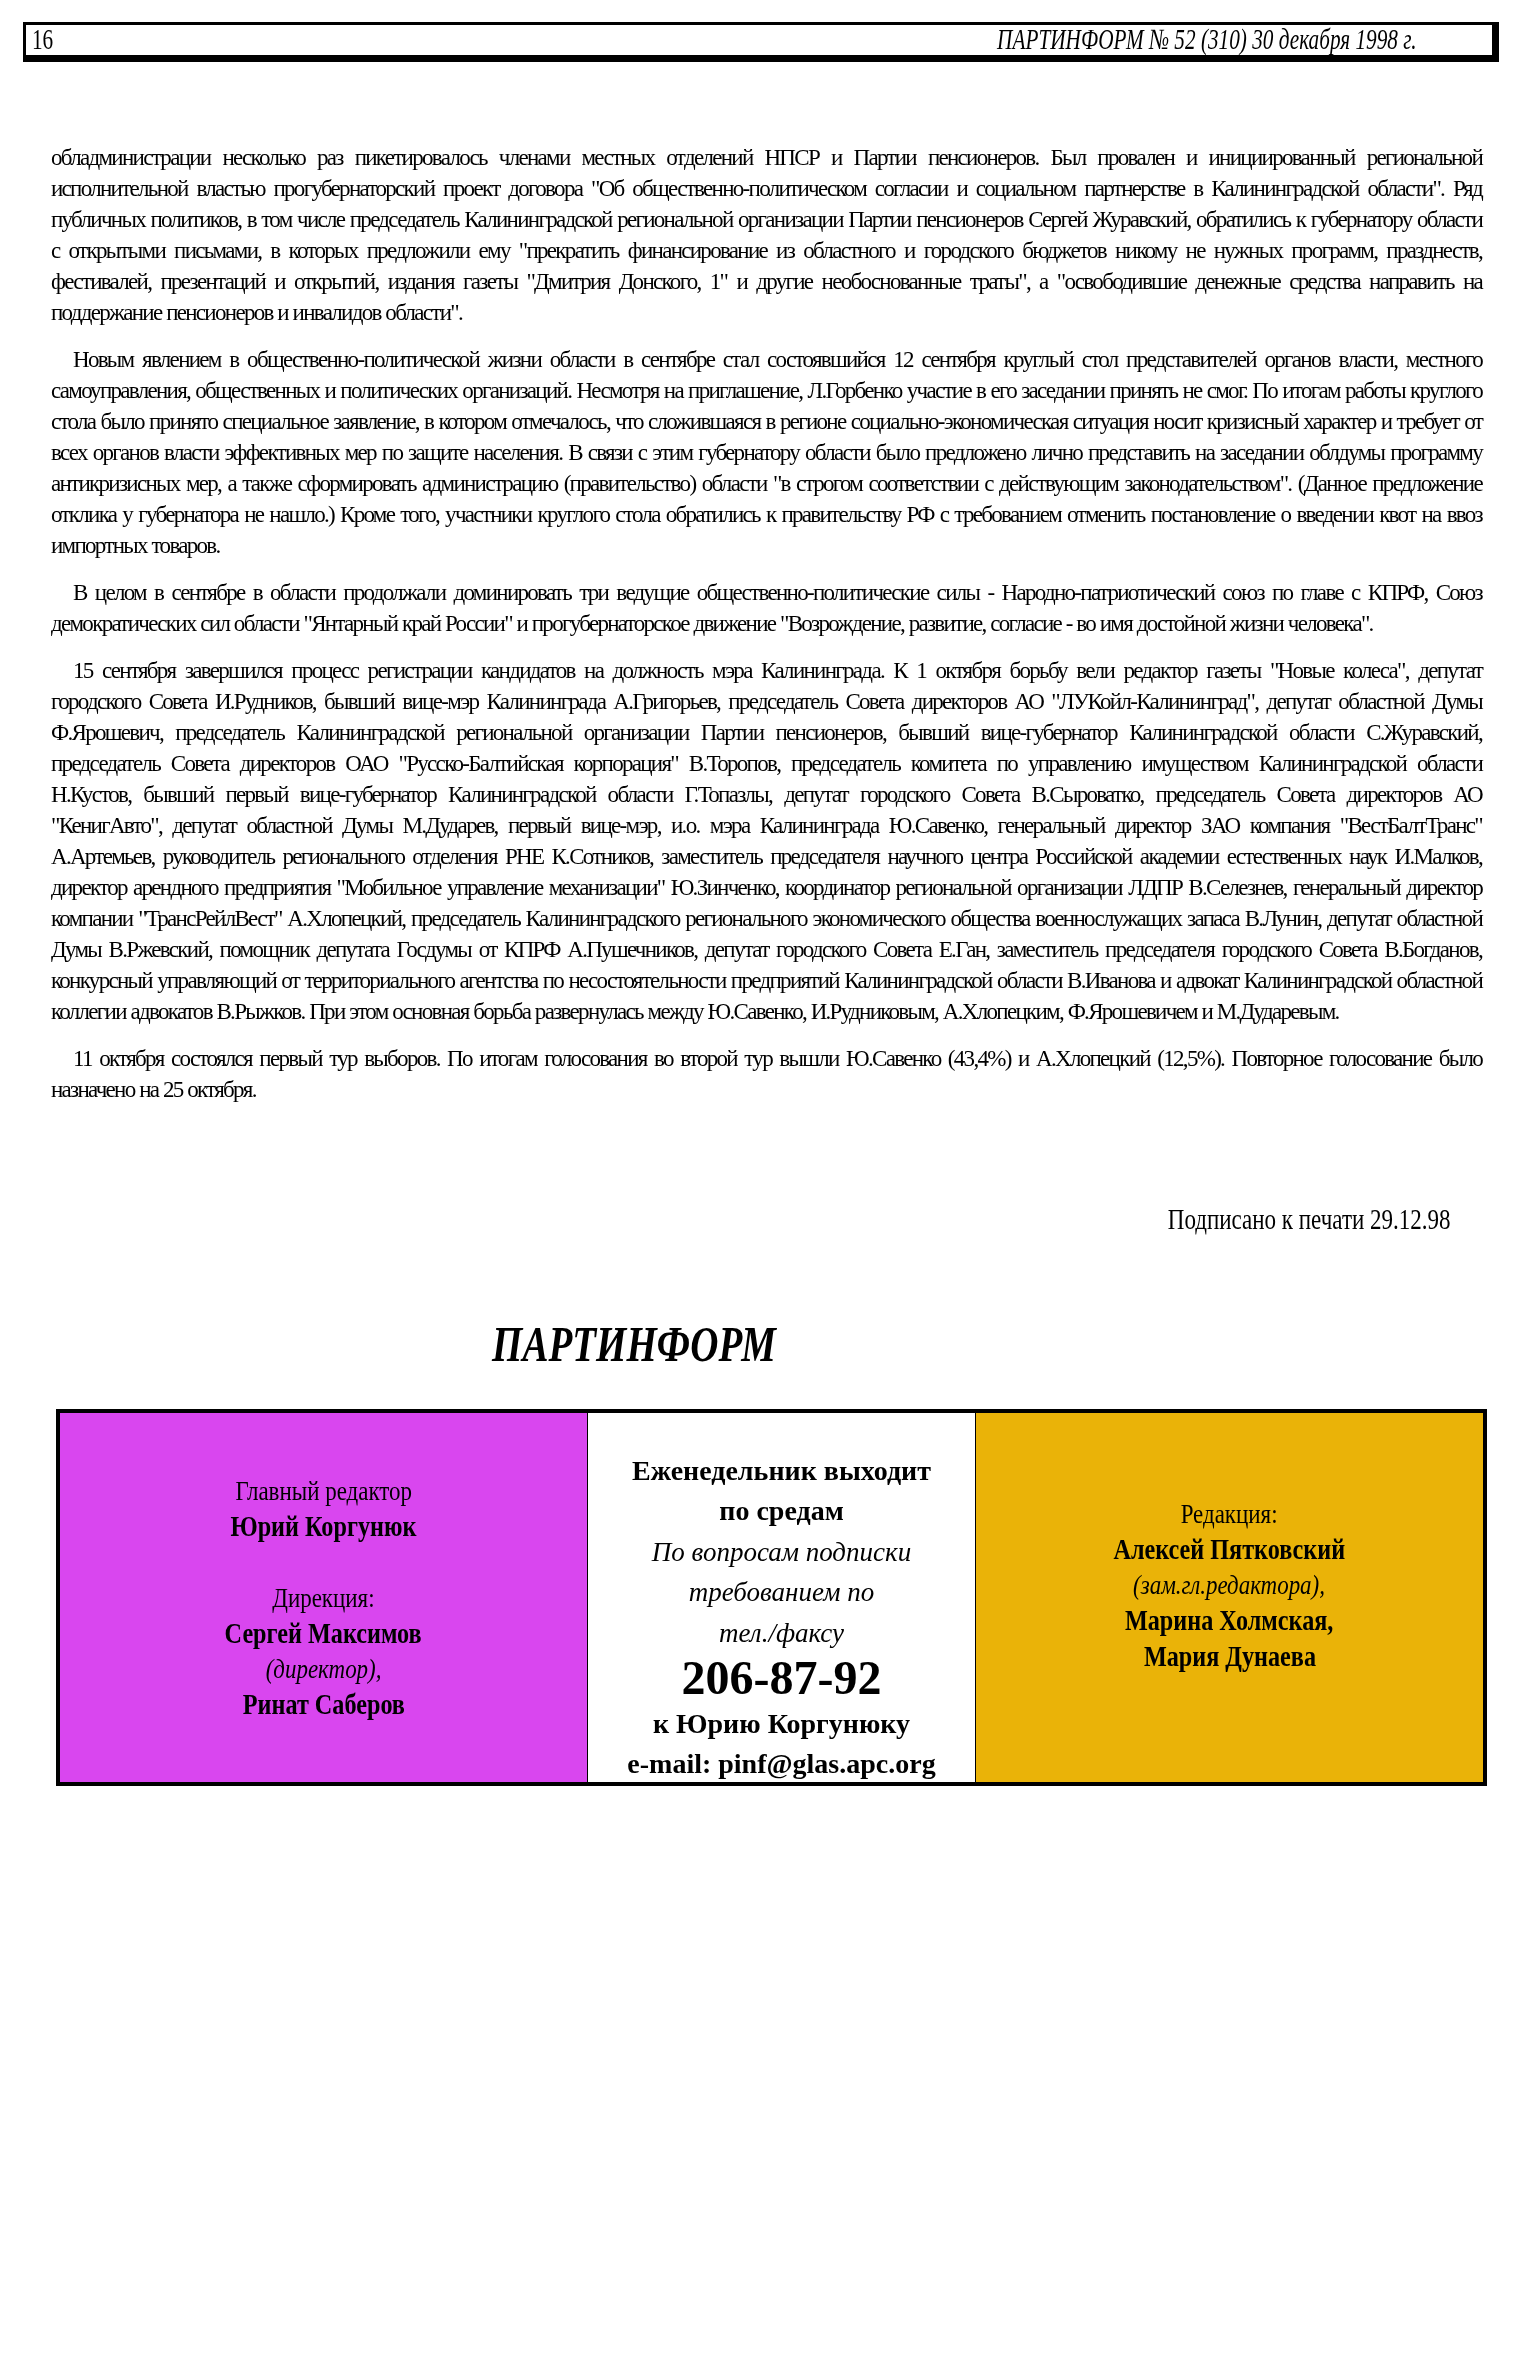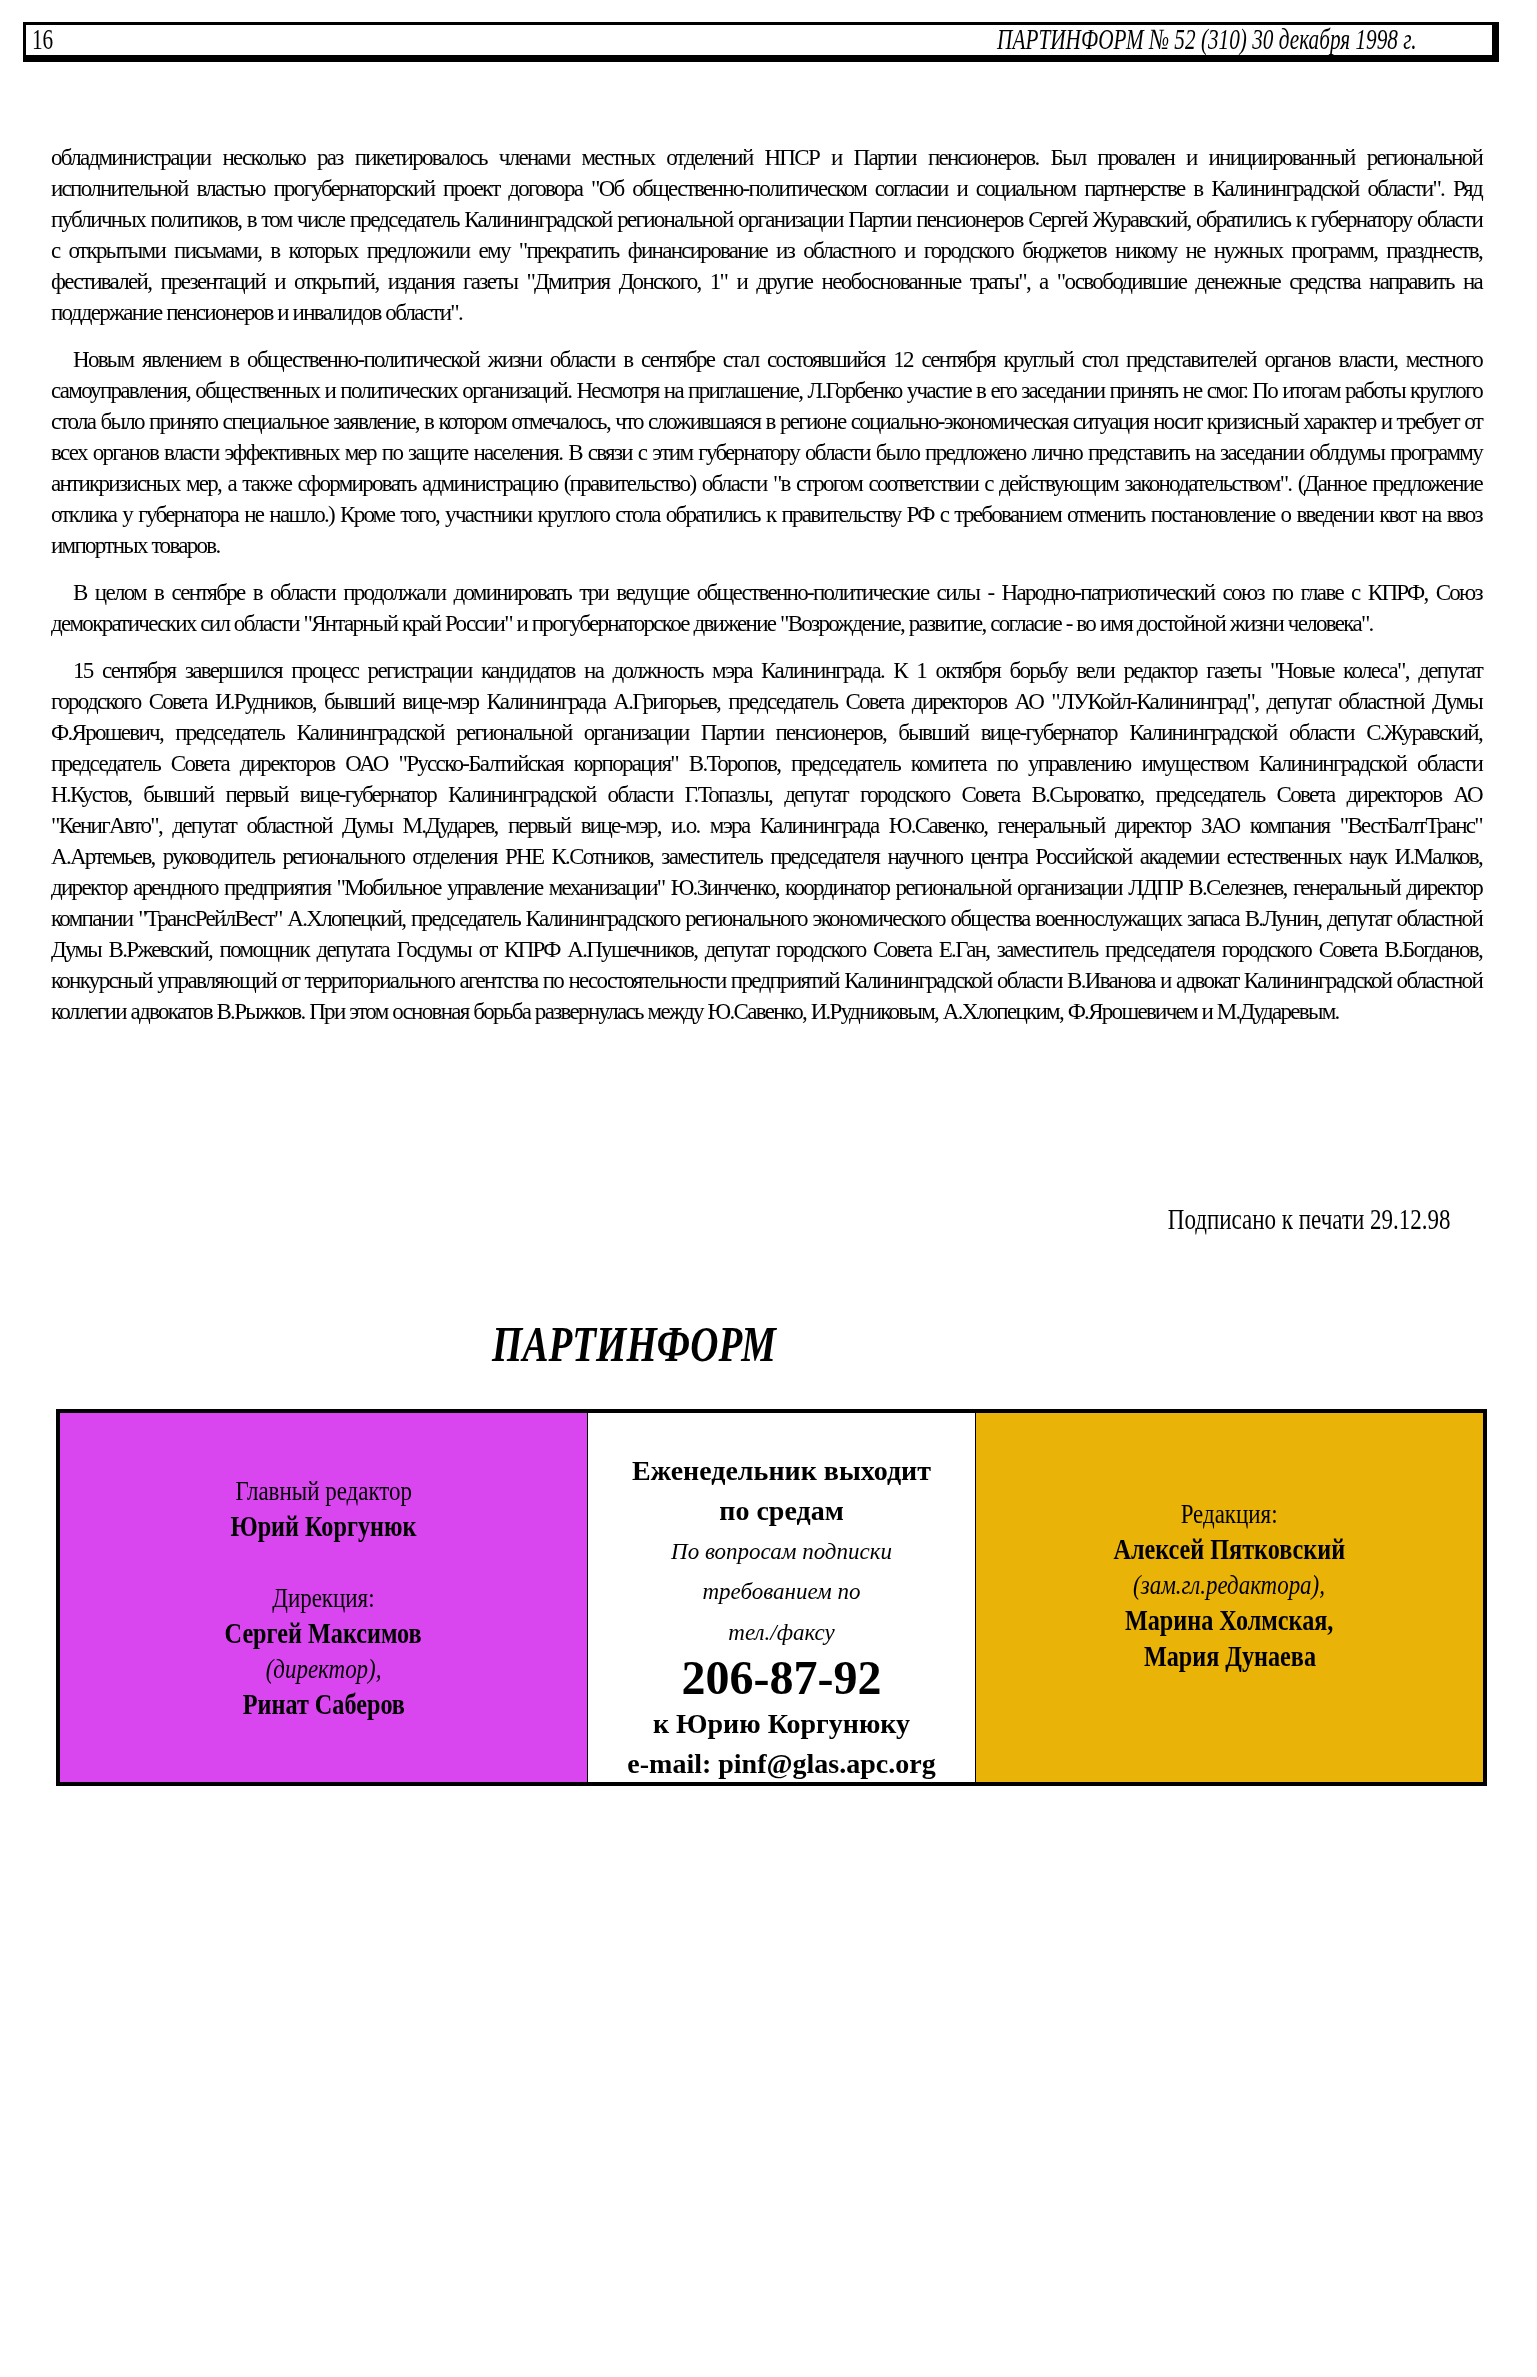--- a/index.html
+++ b/index.html
@@ -101,36 +101,37 @@
     text-align: center;
   }
   .col-left { width: 528px; background: #d946ef; border-right: 1.9px solid #000; }
   .col-mid { width: 388px; background: #ffffff; border-right: 1.9px solid #000; justify-content: space-between; padding-top: 40px; }
   .col-right { flex: 1; background: #eab308; justify-content: flex-start; padding-top: 83px; }
   .lbl { font-size: 28px; line-height: 35px; transform: scaleX(0.82); }
   .nm { font-size: 29.5px; font-weight: bold; line-height: 36px; transform: scaleX(0.82); }
   .it { font-size: 28px; font-style: italic; line-height: 35px; transform: scaleX(0.82); }
   .gap { height: 36px; }
   .mid-b { font-size: 28px; font-weight: bold; line-height: 36px; }
-  .mid-i { font-size: 23px; font-style: italic; line-height: 36px; }
+  .mid-i { font-size: 27px; font-style: italic; line-height: 36px; }
   .phone { font-size: 48px; font-weight: bold; line-height: 46px; }
 </style>
 </head>
 <body>
 
 <div class="header-frame">
   <span class="page-number">16</span>
   <span class="issue-title">ПАРТИНФОРМ № 52 (310) 30 декабря 1998 г.</span>
 </div>
 
 <div class="article">
   <p>обладминистрации несколько раз пикетировалось членами местных отделений НПСР и Партии пенсионеров. Был провален и инициированный региональной исполнительной властью прогубернаторский проект договора "Об общественно-политическом согласии и социальном партнерстве в Калининградской области". Ряд публичных политиков, в том числе председатель Калининградской региональной организации Партии пенсионеров Сергей Журавский, обратились к губернатору области с открытыми письмами, в которых предложили ему "прекратить финансирование из областного и городского бюджетов никому не нужных программ, празднеств, фестивалей, презентаций и открытий, издания газеты "Дмитрия Донского, 1" и другие необоснованные траты", а "освободившие денежные средства направить на поддержание пенсионеров и инвалидов области".</p>
   <p class="indent">Новым явлением в общественно-политической жизни области в сентябре стал состоявшийся 12 сентября круглый стол представителей органов власти, местного самоуправления, общественных и политических организаций. Несмотря на приглашение, Л.Горбенко участие в его заседании принять не смог. По итогам работы круглого стола было принято специальное заявление, в котором отмечалось, что сложившаяся в регионе социально-экономическая ситуация носит кризисный характер и требует от всех органов власти эффективных мер по защите населения. В связи с этим губернатору области было предложено лично представить на заседании облдумы программу антикризисных мер, а также сформировать администрацию (правительство) области "в строгом соответствии с действующим законодательством". (Данное предложение отклика у губернатора не нашло.) Кроме того, участники круглого стола обратились к правительству РФ с требованием отменить постановление о введении квот на ввоз импортных товаров.</p>
   <p class="indent">В целом в сентябре в области продолжали доминировать три ведущие общественно-политические силы - Народно-патриотический союз по главе с КПРФ, Союз демократических сил области "Янтарный край России" и прогубернаторское движение "Возрождение, развитие, согласие - во имя достойной жизни человека".</p>
   <p class="indent">15 сентября завершился процесс регистрации кандидатов на должность мэра Калининграда. К 1 октября борьбу вели редактор газеты "Новые колеса", депутат городского Совета И.Рудников, бывший вице-мэр Калининграда А.Григорьев, председатель Совета директоров АО "ЛУКойл-Калининград", депутат областной Думы Ф.Ярошевич, председатель Калининградской региональной организации Партии пенсионеров, бывший вице-губернатор Калининградской области С.Журавский, председатель Совета директоров ОАО "Русско-Балтийская корпорация" В.Торопов, председатель комитета по управлению имуществом Калининградской области Н.Кустов, бывший первый вице-губернатор Калининградской области Г.Топазлы, депутат городского Совета В.Сыроватко, председатель Совета директоров АО "КенигАвто", депутат областной Думы М.Дударев, первый вице-мэр, и.о. мэра Калининграда Ю.Савенко, генеральный директор ЗАО компания "ВестБалтТранс" А.Артемьев, руководитель регионального отделения РНЕ К.Сотников, заместитель председателя научного центра Российской академии естественных наук И.Малков, директор арендного предприятия "Мобильное управление механизации" Ю.Зинченко, координатор региональной организации ЛДПР В.Селезнев, генеральный директор компании "ТрансРейлВест" А.Хлопецкий, председатель Калининградского регионального экономического общества военнослужащих запаса В.Лунин, депутат областной Думы В.Ржевский, помощник депутата Госдумы от КПРФ А.Пушечников, депутат городского Совета Е.Ган, заместитель председателя городского Совета В.Богданов, конкурсный управляющий от территориального агентства по несостоятельности предприятий Калининградской области В.Иванова и адвокат Калининградской областной коллегии адвокатов В.Рыжков. При этом основная борьба развернулась между Ю.Савенко, И.Рудниковым, А.Хлопецким, Ф.Ярошевичем и М.Дударевым.</p>
+  <p class="indent">11 октября состоялся первый тур выборов. По итогам голосования во второй тур вышли Ю.Савенко (43,4%) и А.Хлопецкий (12,5%). Повторное голосование было назначено на 25 октября.</p>
 </div>
 
 <div class="signed">Подписано к печати  29.12.98</div>
 
 <div class="masthead">
   <span>ПАРТИНФОРМ</span>
 </div>
 
 <div class="info-box">
   <div class="col col-left">

